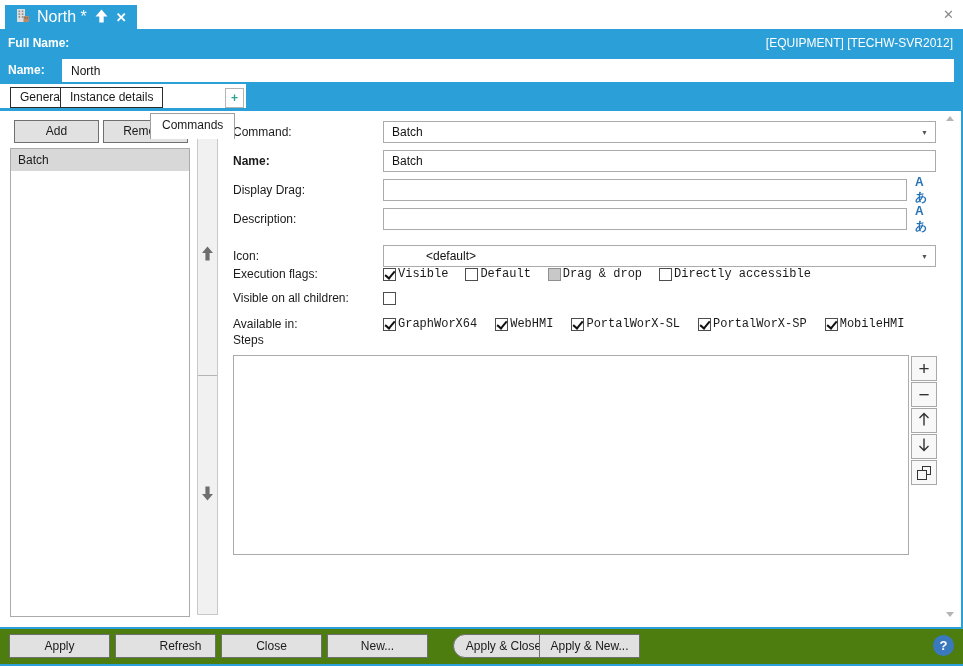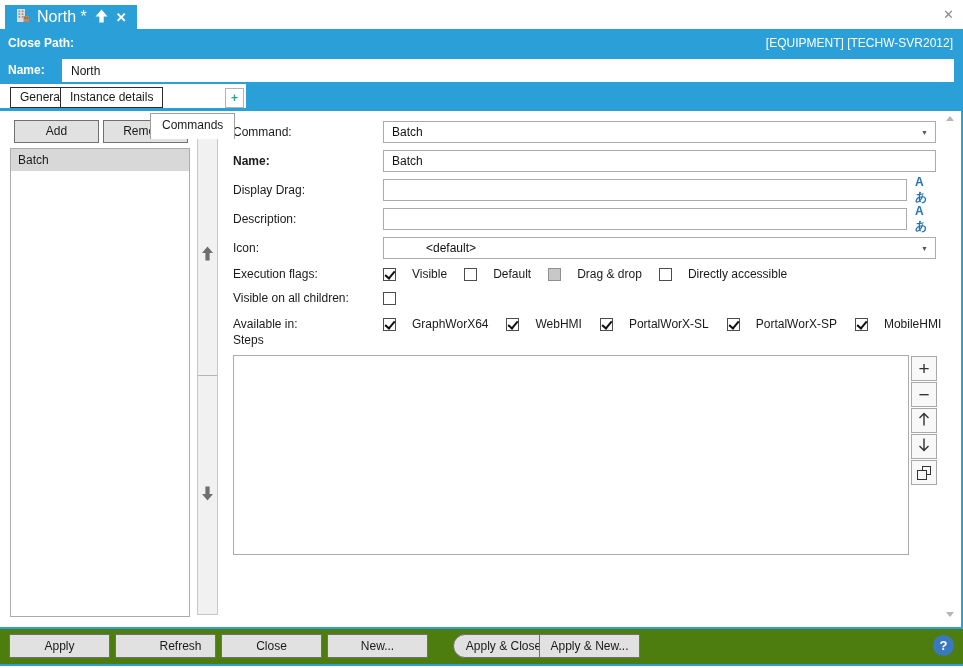--- a/index.html
+++ b/index.html
@@ -49,21 +49,21 @@
   .frow{position:absolute;left:233px;display:flex;align-items:center;height:22px;}
   .frow .lbl{width:150px;flex:none;}
   .field,.dd{height:22px;border:1px solid #ababab;background:#fff;display:flex;align-items:center;
              padding:0 8px;position:relative;font:12px "Liberation Sans",sans-serif;color:#111;}
   input.field{display:block;line-height:20px;}
   .dd .arrow{position:absolute;right:7px;top:7px;font-size:7px;color:#555;}
   .w-wide{width:553px;} .w-narrow{width:525px;}
   .loc{margin-left:8px;color:var(--localize_blue);font-weight:bold;}
   .dd.icon-dd .val{padding-left:34px;}
   
-  .cbgroup{display:flex;align-items:center;gap:16px;}
+  .cbgroup{display:flex;align-items:center;gap:2px;font-family:Liberation Mono, monospace;}
   .cb{width:13px;height:13px;border:1px solid #4d4d4d;background:#fff;position:relative;flex:none;}
   .cb.checked::after{content:'';position:absolute;left:3px;top:0px;width:4px;height:8px;
       border:solid #111;border-width:0 2px 2px 0;transform:rotate(40deg);}
   .cb.indeterminate{background:#c8c8c8;border-color:#8f8f8f;}
   .cbrow{display:flex;align-items:center;gap:17px;}
   
   .steps-label{position:absolute;left:233px;top:222px;}
   .steps-box{position:absolute;left:233px;top:244px;width:676px;height:200px;border:1px solid #ababab;background:#fff;}
   .steps-tools{position:absolute;left:911px;top:245px;display:flex;flex-direction:column;gap:1px;}
   .tool-btn{width:26px;height:25px;background:#f8f8f8;border:1px solid #a8a8a8;
@@ -107,21 +107,21 @@
       <svg width="15" height="14" viewBox="0 0 14 14">
           <path d="M7 0.5 L13 7.5 H9.2 V13.5 H4.8 V7.5 H1 Z" fill="#fff"></path>
         </svg>
     </span>
     <span style="font-size:13px;font-weight:bold;">✕</span>
   </div>
 
   <div class="win-close">✕</div>
 
   <div class="header">
-    <span class="fp-label">Close Path:</span>
+    <span class="fp-label">Full Name:</span>
     <span class="context">[EQUIPMENT] [TECHW-SVR2012]</span>
     <span class="name-label">Name:</span>
     <input class="name-input" value="North" style="">
   </div>
 
   <div class="tabstrip">
     <div class="blue-fill"></div>
     <div class="blue-line"></div>
     <div class="tab" style="left:10px;">General</div>
     <div class="tab" style="left:60px;">Instance details</div>
@@ -178,21 +178,21 @@
       <input class="field w-narrow" style="">
       <span class="loc">Aあ</span>
     </div>
 
     <div class="frow" style="top:97px;width:703px;">
       <span class="lbl">Description:</span>
       <input class="field w-narrow" style="">
       <span class="loc">Aあ</span>
     </div>
 
-    <div class="frow" style="top:126px;width:703px;justify-content:center;">
+    <div class="frow" style="top:134px;width:703px;justify-content:center;">
       <span class="lbl">Icon:</span>
       <div class="dd icon-dd w-wide">
         <span class="val">&lt;default&gt;</span>
         <span class="arrow">▼</span>
       </div>
     </div>
 
     <div class="frow" style="top:155px;width:720px;height:16px;">
       <span class="lbl">Execution flags:</span>
       <div class="cbrow">

